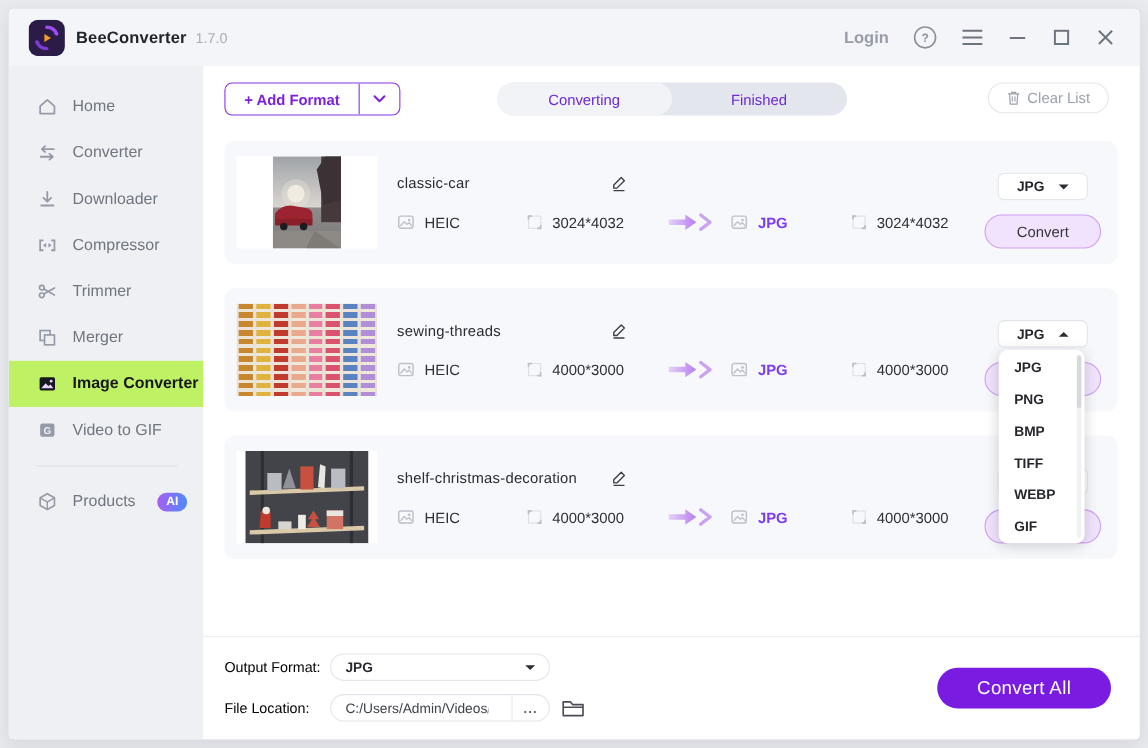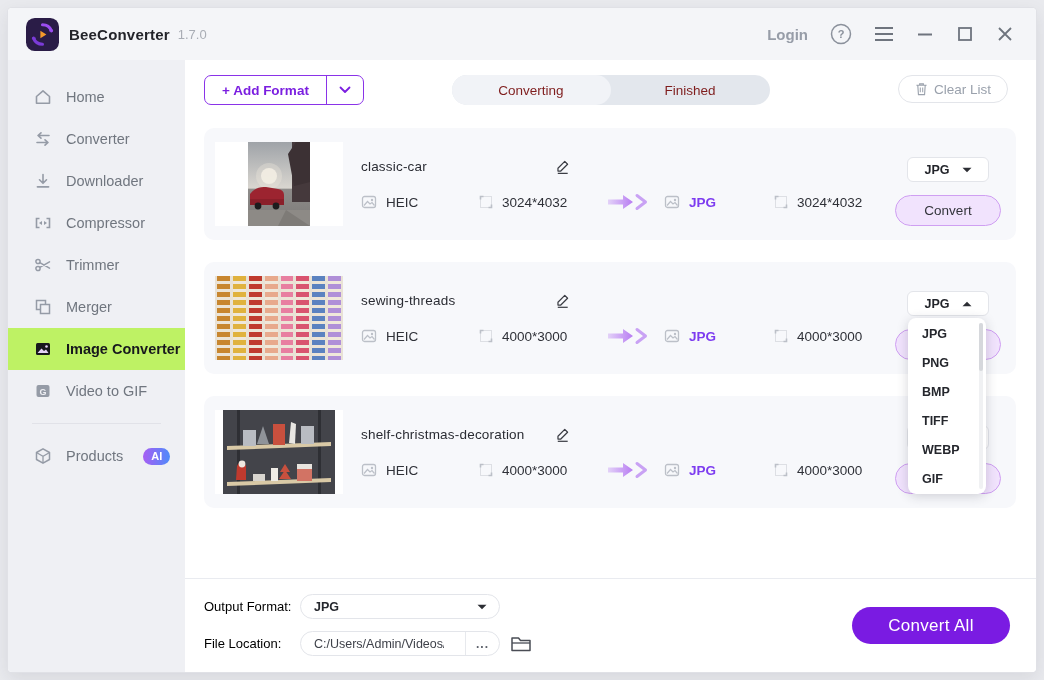--- a/index.html
+++ b/index.html
@@ -36,21 +36,21 @@
   .ai-badge { margin-left:6px; padding:2px 8px 3px; border-radius:10px; font-size:11px; font-weight:bold;
               color:#fff; background:linear-gradient(90deg,#a75ef3,#4e8bfa); }
   .main { flex:1; background:#fff; display:flex; flex-direction:column; position:relative; }
   
   .toolbar { flex:none; height:45px; padding:15px 28px 0 19px; display:flex; align-items:flex-start; position:relative; }
   .add-group { display:flex; height:30px; border:1.5px solid #8a33e8; border-radius:7px; background:#fff; overflow:hidden; cursor:pointer; }
   .add-main { padding:0 17px; display:flex; align-items:center; font-size:13.5px; font-weight:bold; color:#7b1fe0; }
   .add-caret { width:37px; border-left:1.5px solid #8a33e8; display:flex; align-items:center; justify-content:center; color:#7b1fe0; }
   .tabs { position:absolute; left:50%; top:15px; transform:translateX(-50%);
           width:318px; height:30px; background:#e3e7ed; border-radius:15px; display:flex; }
-  .tab { flex:1; display:flex; align-items:center; justify-content:center; font-size:13.5px; color:#7f1d1d; cursor:pointer; border-radius:15px; }
+  .tab { flex:1; display:flex; align-items:center; justify-content:center; font-size:13.5px; color:#6d28d9; cursor:pointer; border-radius:15px; }
   .tab.active { background:#f1f3f7; }
   .clear-btn { margin-left:auto; height:28px; padding:0 16px; border:1px solid #e3e5ea; border-radius:14px;
                background:#fff; display:flex; align-items:center; gap:6px; font-size:13.5px; color:#9aa1ac; cursor:pointer; }
   
   .list { flex:none; padding:23px 20px 0 19px; }
   .card { height:112px; margin-bottom:22px; background:#f7f8fb; border-radius:10px;
           display:flex; align-items:center; padding-left:11px; position:relative; }
   .thumb { width:128px; height:84px; flex:none; background:#fff; margin-right:9px;
            display:flex; align-items:center; justify-content:center; overflow:hidden; }
   .file-info { display:flex; flex-direction:column; gap:16px; padding-left:9px; }

